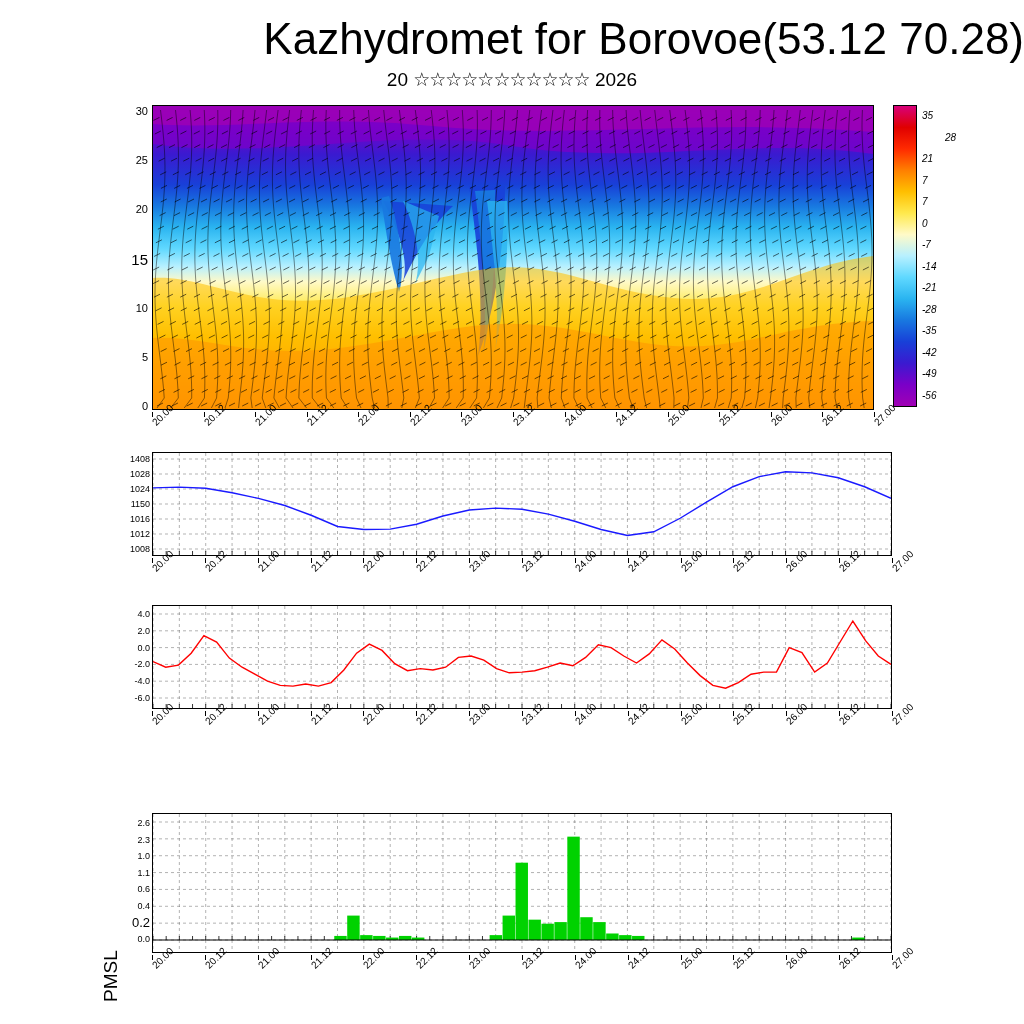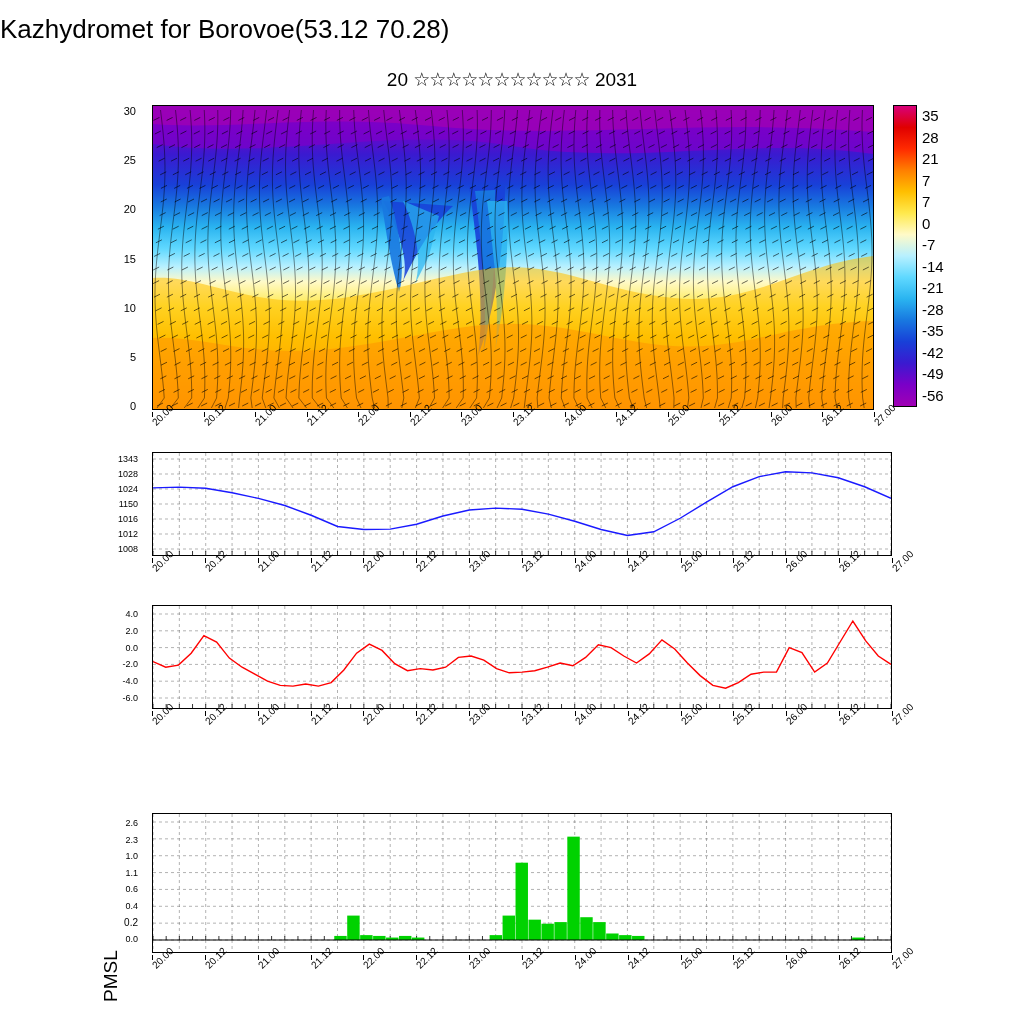--- a/index.html
+++ b/index.html
@@ -1,42 +1,42 @@
 <!DOCTYPE html>
 <html><head>
 <meta charset="utf-8">
 <style>
   html,body{margin:0;padding:0;background:#ffffff;}
   body{width:1024px;height:1024px;position:relative;font-family:"Liberation Sans",sans-serif;color:#000;overflow:hidden;}
-  .title{position:absolute;left:0;top:14px;width:1024px;text-align:left;font-size:26px;letter-spacing:0px;}
+  .title{position:absolute;left:0;top:14px;width:1024px;text-align:right;font-size:44px;letter-spacing:0px;}
   .subtitle{position:absolute;left:0;top:68px;width:1024px;text-align:center;font-size:19px;}
   .subtitle .stars{letter-spacing:-1px;}
 
   
   .panel{position:absolute;}
   .plotbox{position:absolute;border:1px solid #000;box-sizing:border-box;overflow:hidden;}
   .ylab-rot{position:absolute;transform:rotate(-90deg);transform-origin:left top;white-space:nowrap;}
-  .ytick{position:absolute;right:12px;transform:translateY(-50%);font-size:10px;white-space:nowrap;}
+  .ytick{position:absolute;right:0;transform:translateY(-50%);font-size:10px;white-space:nowrap;}
   .xtick{position:absolute;font-size:10px;white-space:nowrap;transform-origin:left top;transform:rotate(-45deg);}
   .tickmark{position:absolute;background:#000;}
   svg{display:block;}
 
   
   #colorbar{position:absolute;left:893px;top:105px;width:22px;height:300px;border:1px solid #000;}
   #cbar-labels{position:absolute;left:922px;top:105px;width:60px;height:300px;}
-  #cbar-labels span{position:absolute;font-size:15px;transform:translateY(-50%);}
+  #cbar-labels span{position:absolute;font-size:10px;transform:translateY(-50%);font-style:italic;}
 </style>
 </head>
 <body>
 
 <div class="title">Kazhydromet for Borovoe(53.12 70.28)</div>
 <div class="subtitle">
   <span>20</span>
   <span class="stars">☆☆☆☆☆☆☆☆☆☆☆</span>
-  <span>2031</span>
+  <span>2026</span>
 </div>
 
 <div class="panel" id="panel-xsec" style="left:0;top:0;width:1024px;height:450px;">
   <div class="plotbox" id="xsec-box" style="left:152px;top:105px;width:722px;height:305px;">
     <svg id="xsec-svg" width="720" height="303" viewBox="0 0 720 303" preserveAspectRatio="none">
         <defs>
           <linearGradient id="xg" x1="0" y1="0" x2="0" y2="1">
             <stop offset="0%" stop-color="#a000b4"></stop>
             <stop offset="7.000000000000001%" stop-color="#7a00c8"></stop>
             <stop offset="16%" stop-color="#3a1ad0"></stop>
@@ -1308,21 +1308,21 @@
           <line x1="728.3786358001888" y1="41.60000000000002" x2="734.3786358001888" y2="38.60000000000002"></line>
           <line x1="727.0838153640842" y1="28" x2="733.0838153640842" y2="25"></line>
           <line x1="725.2298372760064" y1="14.400000000000034" x2="731.2298372760064" y2="11.400000000000034"></line>
         </g>
       </svg>
   </div>
   <div id="xsec-yticks" style="position:absolute;left:112px;top:105px;width:36px;height:305px;">
       <div class="ytick" style="top: 301px; font-size: 11px;">0</div>
       <div class="ytick" style="top: 251.833px; font-size: 11px;">5</div>
       <div class="ytick" style="top: 202.667px; font-size: 11px;">10</div>
-      <div class="ytick" style="top: 153.5px; font-size: 11px;">15</div>
+      <div class="ytick" style="top: 153.5px; font-size: 15px;">15</div>
       <div class="ytick" style="top: 104.333px; font-size: 11px;">20</div>
       <div class="ytick" style="top: 55.1667px; font-size: 11px;">25</div>
       <div class="ytick" style="top: 6px; font-size: 11px;">30</div>
     </div>
   <div id="xsec-xticks" style="position:absolute;left:152px;top:412px;width:740px;height:40px;">
       <div class="tickmark" style="left: 0px; top: 0px; width: 1px; height: 5px;"></div>
       <div class="xtick" style="left: -2px; top: 8px; font-size: 10px;">20.00</div>
       <div class="tickmark" style="left: 51.5714px; top: 0px; width: 1px; height: 5px;"></div>
       <div class="xtick" style="left: 49.5714px; top: 8px; font-size: 10px;">20.12</div>
       <div class="tickmark" style="left: 103.143px; top: 0px; width: 1px; height: 5px;"></div>
@@ -1349,21 +1349,21 @@
       <div class="xtick" style="left: 616.857px; top: 8px; font-size: 10px;">26.00</div>
       <div class="tickmark" style="left: 670.429px; top: 0px; width: 1px; height: 5px;"></div>
       <div class="xtick" style="left: 668.429px; top: 8px; font-size: 10px;">26.12</div>
       <div class="tickmark" style="left: 722px; top: 0px; width: 1px; height: 5px;"></div>
       <div class="xtick" style="left: 720px; top: 8px; font-size: 10px;">27.00</div>
     </div>
 
   <div id="colorbar" style="background: linear-gradient(rgb(216, 0, 122), rgb(224, 0, 0), rgb(255, 42, 0), rgb(255, 127, 0), rgb(255, 191, 0), rgb(255, 233, 77), rgb(255, 250, 200), rgb(183, 240, 255), rgb(95, 216, 255), rgb(42, 180, 240), rgb(24, 120, 224), rgb(24, 64, 216), rgb(58, 26, 208), rgb(122, 0, 200), rgb(160, 0, 180));"></div>
   <div id="cbar-labels">
       <span style="top: 10px;">35</span>
-      <span style="top: 31.5385px;">28</span>
+      <span style="top: 31.5385px; margin-left: 23px;">28</span>
       <span style="top: 53.0769px;">21</span>
       <span style="top: 74.6154px;">7</span>
       <span style="top: 96.1538px;">7</span>
       <span style="top: 117.692px;">0</span>
       <span style="top: 139.231px;">-7</span>
       <span style="top: 160.769px;">-14</span>
       <span style="top: 182.308px;">-21</span>
       <span style="top: 203.846px;">-28</span>
       <span style="top: 225.385px;">-35</span>
       <span style="top: 246.923px;">-42</span>
@@ -1476,21 +1476,21 @@
         <path d="M0.00,34.88 L26.36,34.13 L52.71,35.25 L79.07,39.75 L105.43,45.38 L131.79,52.50 L158.14,62.25 L184.50,73.50 L210.86,76.50 L237.21,76.13 L263.57,71.25 L289.93,63.00 L316.29,57.00 L342.64,55.13 L369.00,56.25 L395.36,61.13 L421.71,68.25 L448.07,76.50 L474.43,82.50 L500.79,78.75 L527.14,65.25 L553.50,49.13 L579.86,33.75 L606.21,23.63 L632.57,18.75 L658.93,19.88 L685.29,24.75 L711.64,33.75 L738.00,45.38 " fill="none" stroke="#1a1aff" stroke-width="1.4"></path>
       </svg>
   </div>
   <div id="pmsl-yticks" style="position:absolute;left:112px;top:2px;width:38px;height:104px;">
       <div class="ytick" style="top: 97px; font-size: 9px;">1008</div>
       <div class="ytick" style="top: 82px; font-size: 9px;">1012</div>
       <div class="ytick" style="top: 67px; font-size: 9px;">1016</div>
       <div class="ytick" style="top: 52px; font-size: 9px;">1150</div>
       <div class="ytick" style="top: 37px; font-size: 9px;">1024</div>
       <div class="ytick" style="top: 22px; font-size: 9px;">1028</div>
-      <div class="ytick" style="top: 7px; font-size: 9px;">1343</div>
+      <div class="ytick" style="top: 7px; font-size: 9px;">1408</div>
     </div>
   <div id="pmsl-xticks" style="position:absolute;left:152px;top:108px;width:740px;height:40px;">
       <div class="tickmark" style="left: 0px; top: 0px; width: 1px; height: 5px;"></div>
       <div class="xtick" style="left: -2px; top: 8px; font-size: 10px;">20.00</div>
       <div class="tickmark" style="left: 52.8571px; top: 0px; width: 1px; height: 5px;"></div>
       <div class="xtick" style="left: 50.8571px; top: 8px; font-size: 10px;">20.12</div>
       <div class="tickmark" style="left: 105.714px; top: 0px; width: 1px; height: 5px;"></div>
       <div class="xtick" style="left: 103.714px; top: 8px; font-size: 10px;">21.00</div>
       <div class="tickmark" style="left: 158.571px; top: 0px; width: 1px; height: 5px;"></div>
       <div class="xtick" style="left: 156.571px; top: 8px; font-size: 10px;">21.12</div>
@@ -1784,21 +1784,21 @@
         <rect x="440.21" y="108.10" width="12.43" height="17.90" fill="#00d200"></rect>
         <rect x="453.16" y="119.49" width="12.43" height="6.51" fill="#00d200"></rect>
         <rect x="466.11" y="121.12" width="12.43" height="4.88" fill="#00d200"></rect>
         <rect x="479.05" y="121.93" width="12.43" height="4.07" fill="#00d200"></rect>
         <rect x="699.16" y="123.56" width="12.43" height="2.44" fill="#00d200"></rect>
         <line x1="0" y1="126" x2="738" y2="126" stroke="#000" stroke-width="1"></line>
       </svg>
   </div>
   <div id="precip-yticks" style="position:absolute;left:112px;top:13px;width:38px;height:140px;">
       <div class="ytick" style="top: 126px; font-size: 9px;">0.0</div>
-      <div class="ytick" style="top: 109.429px; font-size: 10px; padding-left: 24px;">0.2</div>
+      <div class="ytick" style="top: 109.429px; font-size: 13px; padding-left: 24px;">0.2</div>
       <div class="ytick" style="top: 92.8571px; font-size: 9px;">0.4</div>
       <div class="ytick" style="top: 76.2857px; font-size: 9px;">0.6</div>
       <div class="ytick" style="top: 59.7143px; font-size: 9px;">1.1</div>
       <div class="ytick" style="top: 43.1429px; font-size: 9px;">1.0</div>
       <div class="ytick" style="top: 26.5714px; font-size: 9px;">2.3</div>
       <div class="ytick" style="top: 10px; font-size: 9px;">2.6</div>
     </div>
   <div id="precip-xticks" style="position:absolute;left:152px;top:155px;width:740px;height:40px;">
       <div class="tickmark" style="left: 0px; top: 0px; width: 1px; height: 5px;"></div>
       <div class="xtick" style="left: -2px; top: 8px; font-size: 10px;">20.00</div>

